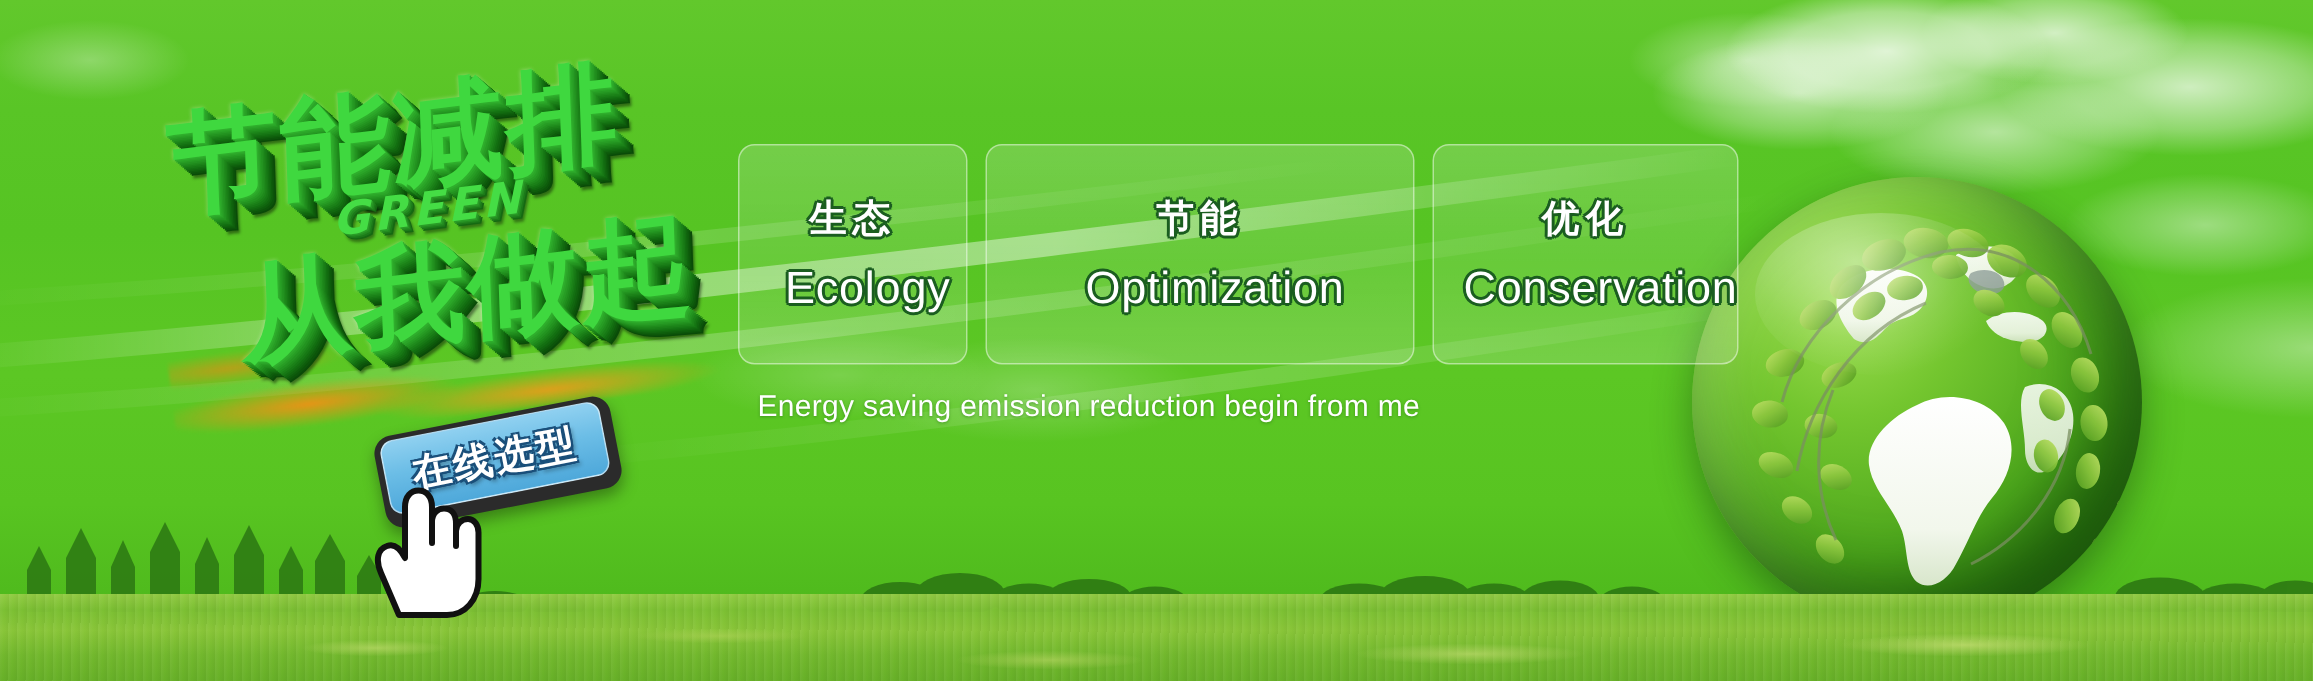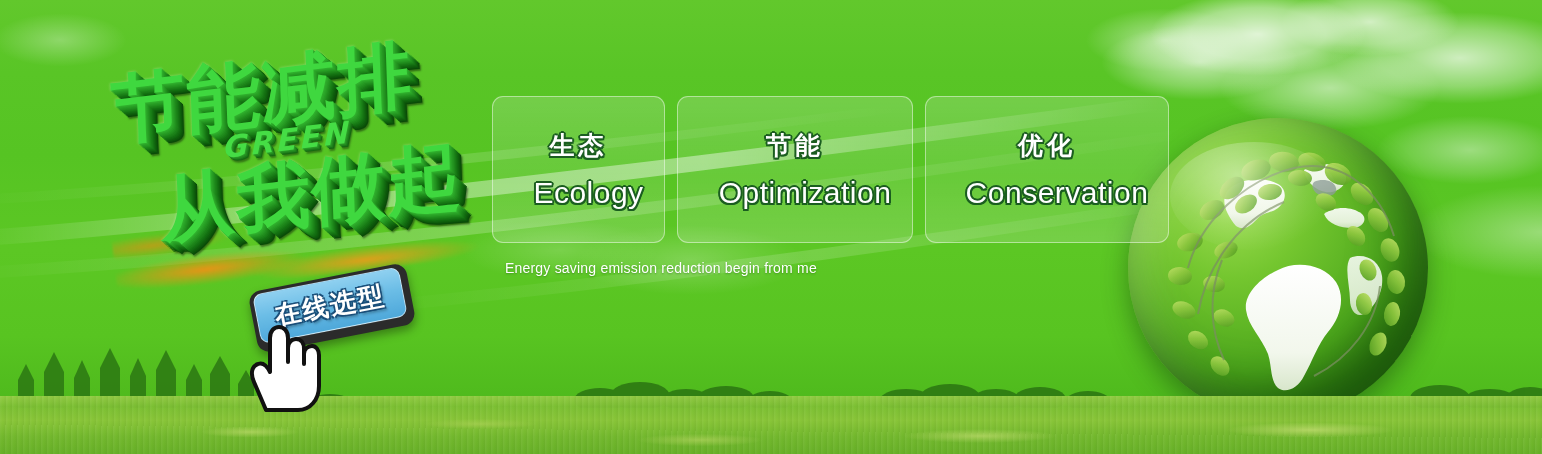--- a/index.html
+++ b/index.html
@@ -129,23 +129,23 @@
     position:relative;
     height:147px;
     border:1px solid rgba(255,255,255,.45);
     border-radius:11px;
     background:linear-gradient(180deg, rgba(255,255,255,.17) 0%, rgba(255,255,255,.10) 55%, rgba(255,255,255,.16) 100%);
     display:flex; flex-direction:column;
     align-items:center; justify-content:center;
     gap:14px;
     cursor:pointer;
   }
-  .card-1 { width:173px; }
-  .card-2 { width:236px;text-align:center; }
-  .card-3 { width:244px; }
+  .card-1 { width:153px; }
+  .card-2 { width:286px;text-align:center; }
+  .card-3 { width:204px; }
 
   .card-cn {
     font-family:"DejaVu Sans","Liberation Sans",sans-serif;
     font-size:25px; font-weight:bold; color:#ffffff; letter-spacing:4px;
     text-shadow:
       -1.5px -1.5px 0 #1b5e20, 1.5px -1.5px 0 #1b5e20,
       -1.5px  1.5px 0 #1b5e20, 1.5px  1.5px 0 #1b5e20,
       -2px 0 0 #1b5e20, 2px 0 0 #1b5e20, 0 -2px 0 #1b5e20, 0 2px 0 #1b5e20;
   }
   .card-en {
@@ -155,21 +155,21 @@
       -1.5px -1.5px 0 #1b5e20, 1.5px -1.5px 0 #1b5e20,
       -1.5px  1.5px 0 #1b5e20, 1.5px  1.5px 0 #1b5e20,
       -2px 0 0 #1b5e20, 2px 0 0 #1b5e20, 0 -2px 0 #1b5e20, 0 2px 0 #1b5e20;
     margin-left: 20px;
   }
 
   
   .subtitle {
     position:absolute; left:505px; top:260px;
     font-family:"Liberation Sans","DejaVu Sans",sans-serif;
-    font-size:14px; color:#ffffff; letter-spacing:.2px;
+    font-size:20px; color:#ffffff; letter-spacing:.2px;
     text-shadow:0 1px 2px rgba(40,110,20,.55);
   }
 
   
   .cta {
     position:absolute; left:252px; top:277px;
     width:160px; height:62px;
     transform:rotate(-11deg);
     cursor:pointer;
   }

